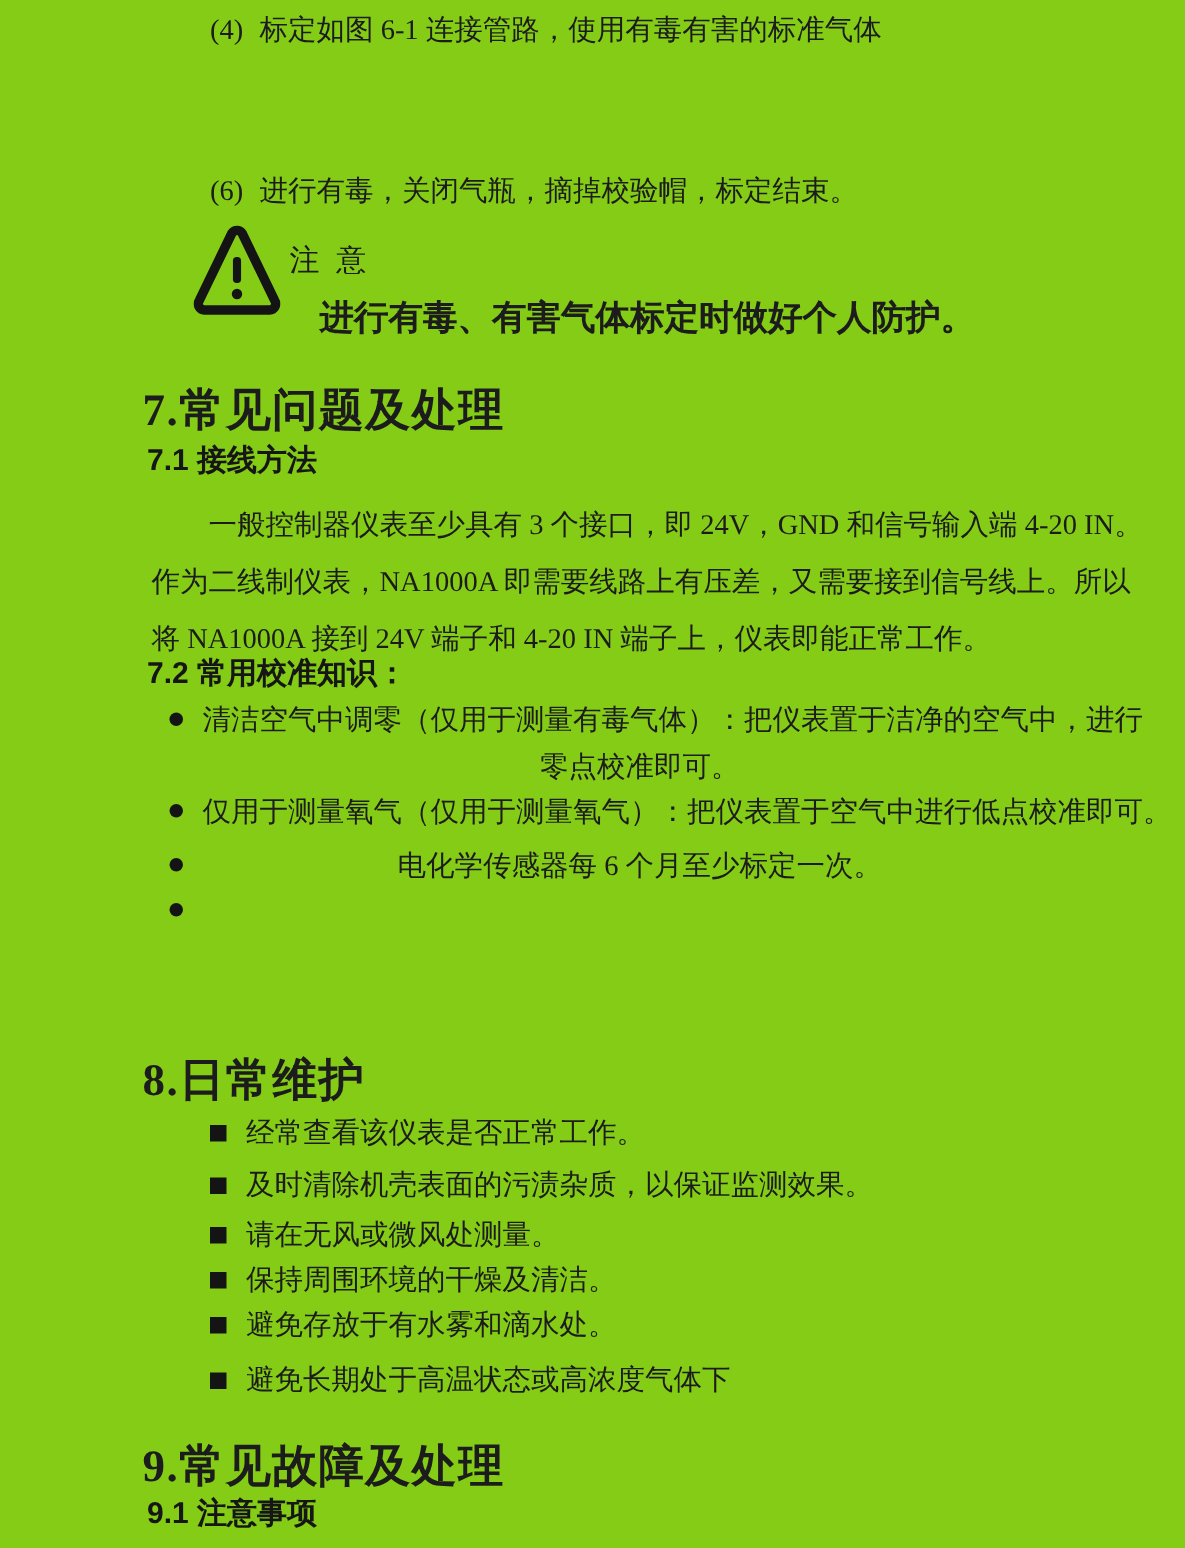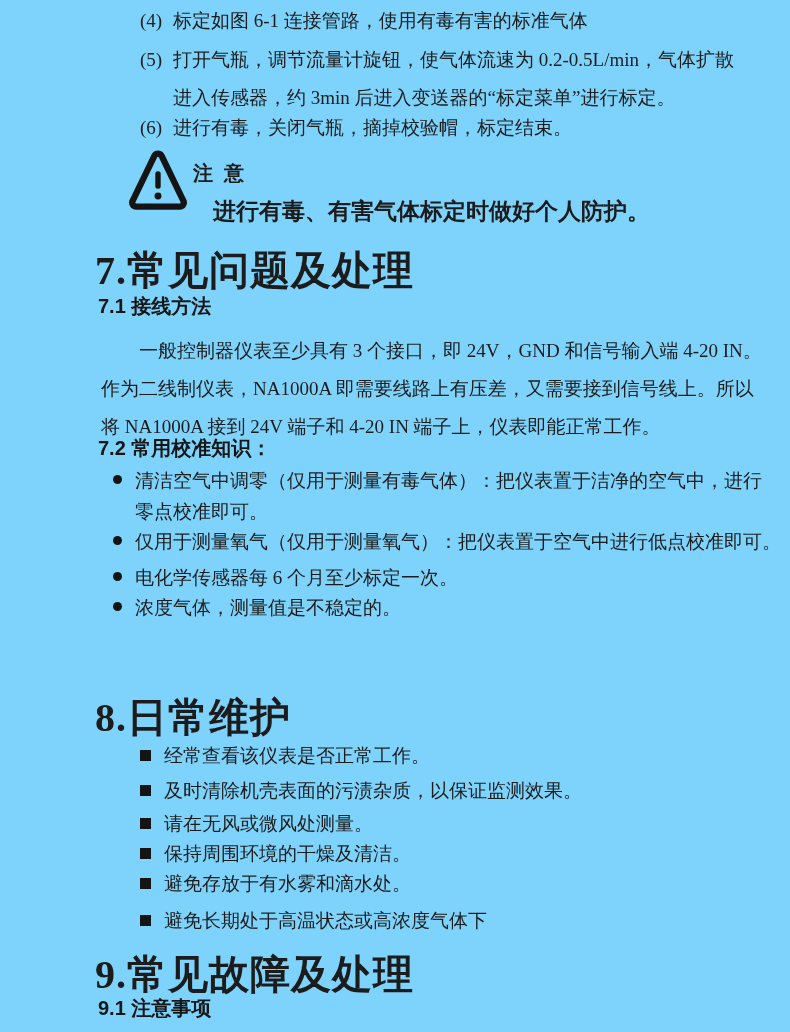--- a/index.html
+++ b/index.html
@@ -1,63 +1,63 @@
 <!DOCTYPE html>
 <html><head>
 <meta charset="utf-8">
 <style>
   * { margin: 0; padding: 0; box-sizing: border-box; }
   html, body { background: #ffffff; }
   body { width: 790px; height: 1032px; position: relative; overflow: hidden; }
 
   .page {
     position: absolute; left: 0; top: 0; width: 790px; height: 1032px;
-    background: #7dd3fc; color: #1c1c1c;
+    background: #84cc16; color: #1c1c1c;
     font-family: "Liberation Serif", "DejaVu Serif", serif;
     font-size: 19px;
   }
 
   
   .step { position: absolute; left: 140px; right: 70px; line-height: 38px; }
   .step .sline { white-space: nowrap; }
   .step .num { display: inline-block; min-width: 33px; }
   .step .cont { padding-left: 33px; }
 
   
   .warn-icon { position: absolute; left: 129px; top: 149px; width: 58px; height: 64px; }
   .notice-title {
     position: absolute; left: 193px; top: 160px;
     font-family: "Liberation Sans", "DejaVu Sans", sans-serif;
-    font-weight: bold; font-size: 20px; white-space: pre;
+    font-weight: normal; font-size: 20px; white-space: pre;
   }
   .notice-text {
     position: absolute; left: 213px; top: 196px;
     font-family: "Liberation Sans", "DejaVu Sans", sans-serif;
     font-weight: bold; font-size: 23px; white-space: nowrap;
   }
 
   
   .h1 {
     position: absolute; left: 95px;
     font-family: "Liberation Serif", "DejaVu Serif", serif;
-    font-weight: bold; font-size: 40px; letter-spacing: 1px; white-space: nowrap;
+    font-weight: bold; font-size: 30px; letter-spacing: 1px; white-space: nowrap; margin-top: 10px;
   }
   .h2 {
     position: absolute; left: 98px;
     font-family: "Liberation Sans", "DejaVu Sans", sans-serif;
     font-weight: bold; font-size: 20px; color: #161616; white-space: nowrap;
   }
 
   
   .para { position: absolute; left: 101px; width: 600px; line-height: 38px; }
   .para .pline { white-space: nowrap; }
   .para .indent { padding-left: 38px; }
 
   
-  .bullet { position: absolute; left: 113px; right: 72px; line-height: 31px; }
+  .bullet { position: absolute; left: 113px; right: 72px; line-height: 31px; text-align: center; }
   .bullet .dot {
     position: absolute; left: 0; top: 10px; width: 9px; height: 9px;
     border-radius: 50%; background: #141414;
   }
   .bullet .btxt { margin-left: 22px; }
   .bullet .bline { white-space: nowrap; }
 
   
   .sqitem { position: absolute; left: 140px; right: 60px; line-height: 30px; }
   .sqitem .sq {
@@ -70,26 +70,20 @@
 <body>
 
 <div class="page">
 
   <div class="step" style="top:2px">
     <div class="sline">
       <span class="num">(4)</span><span>标定如图 6-1 连接管路，使用有毒有害的标准气体</span>
     </div>
   </div>
 
-  <div class="step" style="top:41px">
-    <div class="sline">
-      <span class="num">(5)</span><span>打开气瓶，调节流量计旋钮，使气体流速为 0.2-0.5L/min，气体扩散</span>
-    </div>
-    <div class="sline cont">进入传感器，约 3min 后进入变送器的“标定菜单”进行标定。</div>
-  </div>
 
   <div class="step" style="top:109px">
     <div class="sline">
       <span class="num">(6)</span><span>进行有毒，关闭气瓶，摘掉校验帽，标定结束。</span>
     </div>
   </div>
 
   <svg class="warn-icon" viewBox="0 0 60 66">
     <path d="M26.5 6.5 a4.2 4.2 0 0 1 7 0 L56 53 a4.2 4.2 0 0 1 -3.5 6.5 H7.5 A4.2 4.2 0 0 1 4 53 Z" fill="none" stroke="#141414" stroke-width="6.5" stroke-linejoin="round"></path>
     <rect x="27.2" y="23" width="5.6" height="18" rx="2.6" fill="#141414"></rect>
@@ -127,21 +121,20 @@
   <div class="bullet" style="top:562px">
     <span class="dot"></span>
     <div class="btxt">
       <div class="bline">电化学传感器每 6 个月至少标定一次。</div>
     </div>
   </div>
 
   <div class="bullet" style="top:592px">
     <span class="dot"></span>
     <div class="btxt">
-      <div class="bline">浓度气体，测量值是不稳定的。</div>
     </div>
   </div>
 
   <div class="h1" style="top:690px">8.日常维护</div>
 
   <div class="sqitem" style="top:741px">
     <span class="sq"></span>
     <div class="stxt">经常查看该仪表是否正常工作。</div>
   </div>
   <div class="sqitem" style="top:776px">

